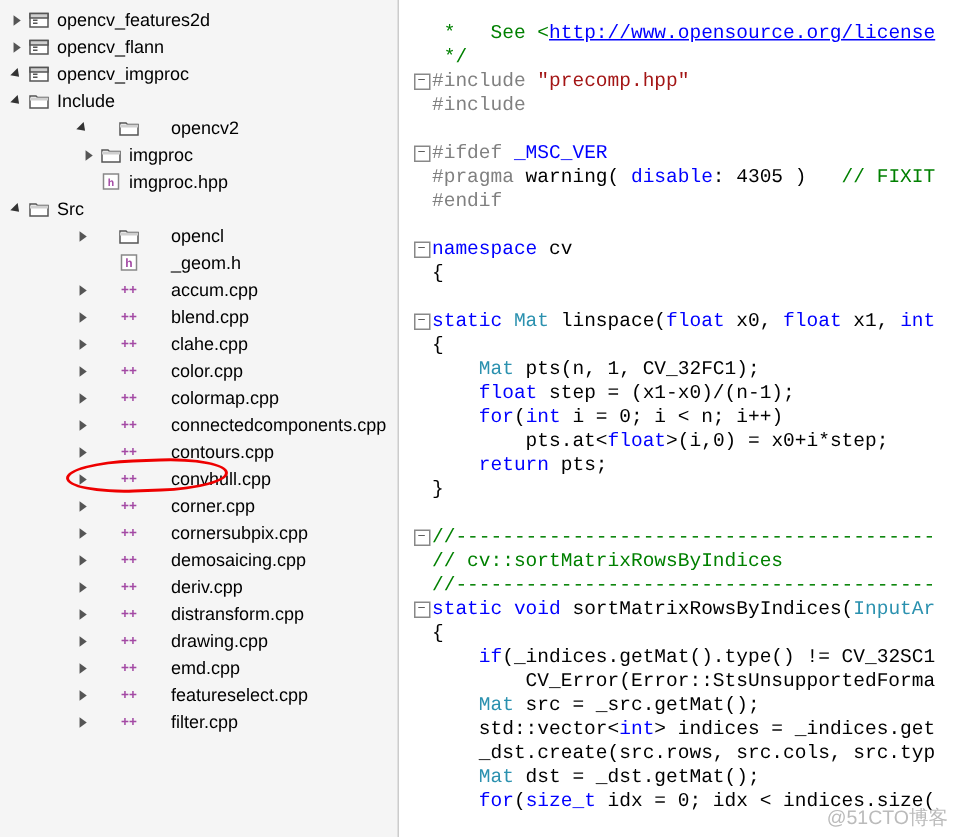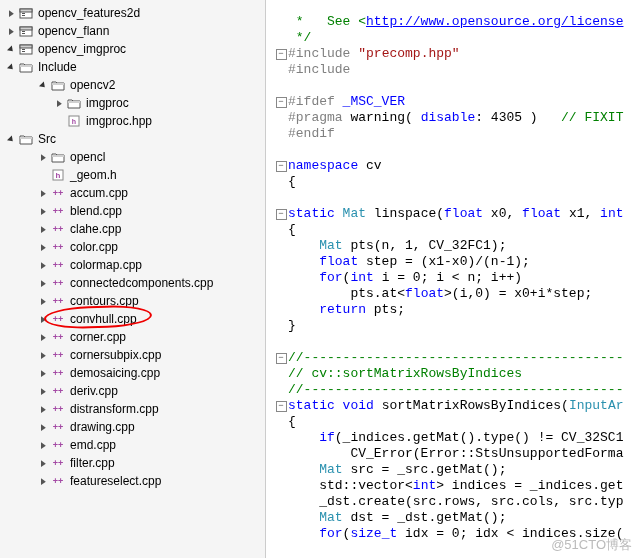--- a/index.html
+++ b/index.html
@@ -2,21 +2,21 @@
 <html><head>
 <meta charset="utf-8">
 <style>
 * { margin: 0; padding: 0; box-sizing: border-box; }
 body { font-family: "Segoe UI", Tahoma, sans-serif; font-size: 12px; background: #fff; overflow: hidden; width: 638px; height: 558px; position: relative; }
 .container { display: flex; width: 638px; height: 558px; }
 .sidebar { width: 266px; background: #f5f5f5; border-right: 1px solid #ccc; overflow: hidden; padding-top: 2px; }
 .tree-item { display: flex; align-items: flex-end; height: 18px; padding-left: 4px; white-space: nowrap; cursor: pointer; color: #000; }
 .indent-0 { padding-left: 4px; }
 .indent-1 { }
-.indent-2 { padding-left: 36px; }
+.indent-2 { padding-left: 48px; gap: 16px; }
 .indent-3 { padding-left: 52px; }
 .expander { width: 14px; height: 14px; display: inline-flex; align-items: center; justify-content: center; color: #555; font-size: 9px; flex-shrink: 0; }
 .expander.collapsed::before { content: "▶"; transform: scale(0.7,1); }
 .expander.expanded::before { content: "▶"; transform: rotate(45deg) scale(0.7,1); color: #333; }
 .expander.none { visibility: hidden; }
 .tree-icon { width: 16px; height: 14px; display: inline-flex; align-items: center; justify-content: center; margin-right: 4px; flex-shrink: 0; }
 .icon-project svg, .icon-folder svg, .icon-h svg, .icon-hpp svg { width: 14px; height: 12px; }
 .icon-cpp { color: #a349a4; font-size: 9px; font-weight: bold; }
 .icon-cpp::before { content: "++"; }
 .tree-label { font-size: 12px; }
@@ -220,26 +220,26 @@
           <span class="tree-label">drawing.cpp</span>
         </div>
         <div class="tree-item indent-2">
           <span class="expander collapsed"></span>
           <span class="tree-icon icon-cpp"></span>
           <span class="tree-label">emd.cpp</span>
         </div>
         <div class="tree-item indent-2">
           <span class="expander collapsed"></span>
           <span class="tree-icon icon-cpp"></span>
+          <span class="tree-label">featureselect.cpp</span>
+        </div>
+        <div class="tree-item indent-2">
+          <span class="expander collapsed"></span>
+          <span class="tree-icon icon-cpp"></span>
           <span class="tree-label">filter.cpp</span>
-        </div>
-        <div class="tree-item indent-2">
-          <span class="expander collapsed"></span>
-          <span class="tree-icon icon-cpp"></span>
-          <span class="tree-label">featureselect.cpp</span>
         </div>
       </div>
   </div>
   <div class="editor" id="editor"><div class="line"><span class="gutter"></span><span class="code"><span class="c-comment"> *   See &lt;</span><span class="c-url">http://www.opensource.org/license</span></span></div><div class="line"><span class="gutter"></span><span class="code"><span class="c-comment"> */</span></span></div><div class="line"><span class="gutter"><span class="fold">−</span></span><span class="code"><span class="c-pp">#include</span><span class="c-string"> "precomp.hpp"</span></span></div><div class="line"><span class="gutter"></span><span class="code"><span class="c-pp">#include</span><span class="c-string"> <iostream></iostream></span></span></div><div class="line"><span class="gutter"></span><span class="code"></span></div><div class="line"><span class="gutter"><span class="fold">−</span></span><span class="code"><span class="c-pp">#ifdef</span><span class="c-keyword"> _MSC_VER</span></span></div><div class="line"><span class="gutter"></span><span class="code"><span class="c-pp">#pragma</span> warning( <span class="c-keyword">disable</span>: 4305 )   <span class="c-comment">// FIXIT</span></span></div><div class="line"><span class="gutter"></span><span class="code"><span class="c-pp">#endif</span></span></div><div class="line"><span class="gutter"></span><span class="code"></span></div><div class="line"><span class="gutter"><span class="fold">−</span></span><span class="code"><span class="c-keyword">namespace</span> cv</span></div><div class="line"><span class="gutter"></span><span class="code">{</span></div><div class="line"><span class="gutter"></span><span class="code"></span></div><div class="line"><span class="gutter"><span class="fold">−</span></span><span class="code"><span class="c-keyword">static</span><span class="c-type"> Mat</span> linspace(<span class="c-keyword">float</span> x0, <span class="c-keyword">float</span> x1, <span class="c-keyword">int</span></span></div><div class="line"><span class="gutter"></span><span class="code">{</span></div><div class="line"><span class="gutter"></span><span class="code"><span class="c-type">    Mat</span> pts(n, 1, CV_32FC1);</span></div><div class="line"><span class="gutter"></span><span class="code"><span class="c-keyword">    float</span> step = (x1-x0)/(n-1);</span></div><div class="line"><span class="gutter"></span><span class="code"><span class="c-keyword">    for</span>(<span class="c-keyword">int</span> i = 0; i &lt; n; i++)</span></div><div class="line"><span class="gutter"></span><span class="code">        pts.at&lt;<span class="c-keyword">float</span>&gt;(i,0) = x0+i*step;</span></div><div class="line"><span class="gutter"></span><span class="code"><span class="c-keyword">    return</span> pts;</span></div><div class="line"><span class="gutter"></span><span class="code">}</span></div><div class="line"><span class="gutter"></span><span class="code"></span></div><div class="line"><span class="gutter"><span class="fold">−</span></span><span class="code"><span class="c-comment">//-----------------------------------------</span></span></div><div class="line"><span class="gutter"></span><span class="code"><span class="c-comment">// cv::sortMatrixRowsByIndices</span></span></div><div class="line"><span class="gutter"></span><span class="code"><span class="c-comment">//-----------------------------------------</span></span></div><div class="line"><span class="gutter"><span class="fold">−</span></span><span class="code"><span class="c-keyword">static</span><span class="c-keyword"> void</span> sortMatrixRowsByIndices(<span class="c-type">InputAr</span></span></div><div class="line"><span class="gutter"></span><span class="code">{</span></div><div class="line"><span class="gutter"></span><span class="code"><span class="c-keyword">    if</span>(_indices.getMat().type() != CV_32SC1</span></div><div class="line"><span class="gutter"></span><span class="code">        CV_Error(Error::StsUnsupportedForma</span></div><div class="line"><span class="gutter"></span><span class="code"><span class="c-type">    Mat</span> src = _src.getMat();</span></div><div class="line"><span class="gutter"></span><span class="code">    std::vector&lt;<span class="c-keyword">int</span>&gt; indices = _indices.get</span></div><div class="line"><span class="gutter"></span><span class="code">    _dst.create(src.rows, src.cols, src.typ</span></div><div class="line"><span class="gutter"></span><span class="code"><span class="c-type">    Mat</span> dst = _dst.getMat();</span></div><div class="line"><span class="gutter"></span><span class="code"><span class="c-keyword">    for</span>(<span class="c-keyword">size_t</span> idx = 0; idx &lt; indices.size(</span></div></div>
 </div>
 
 <div class="red-circle"></div>
 <div class="watermark">@51CTO博客</div>
 
 </body></html>

